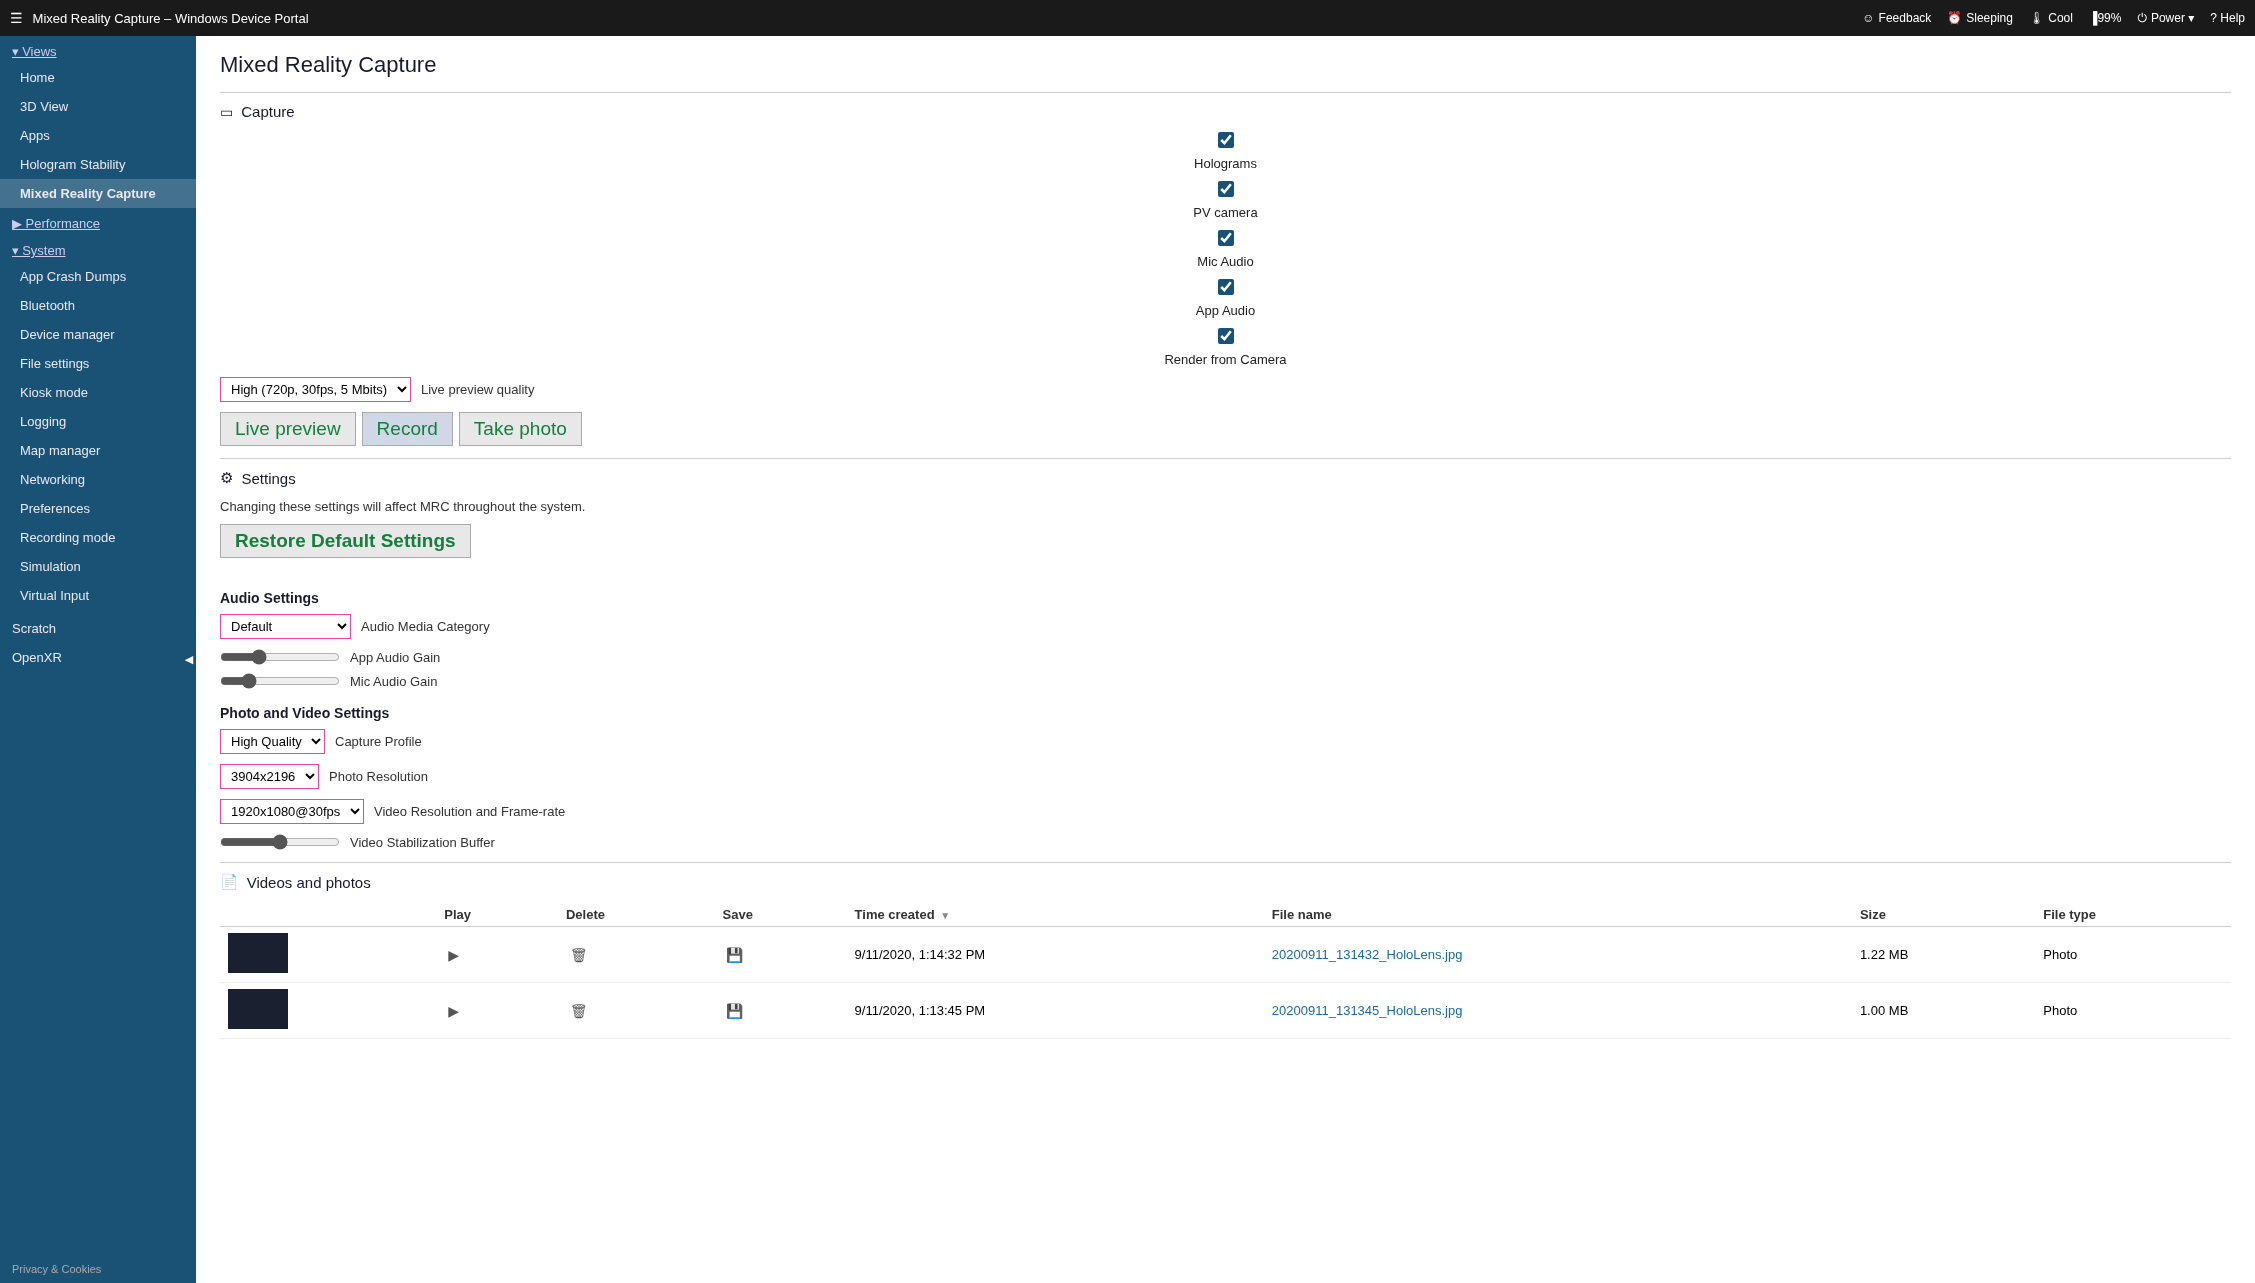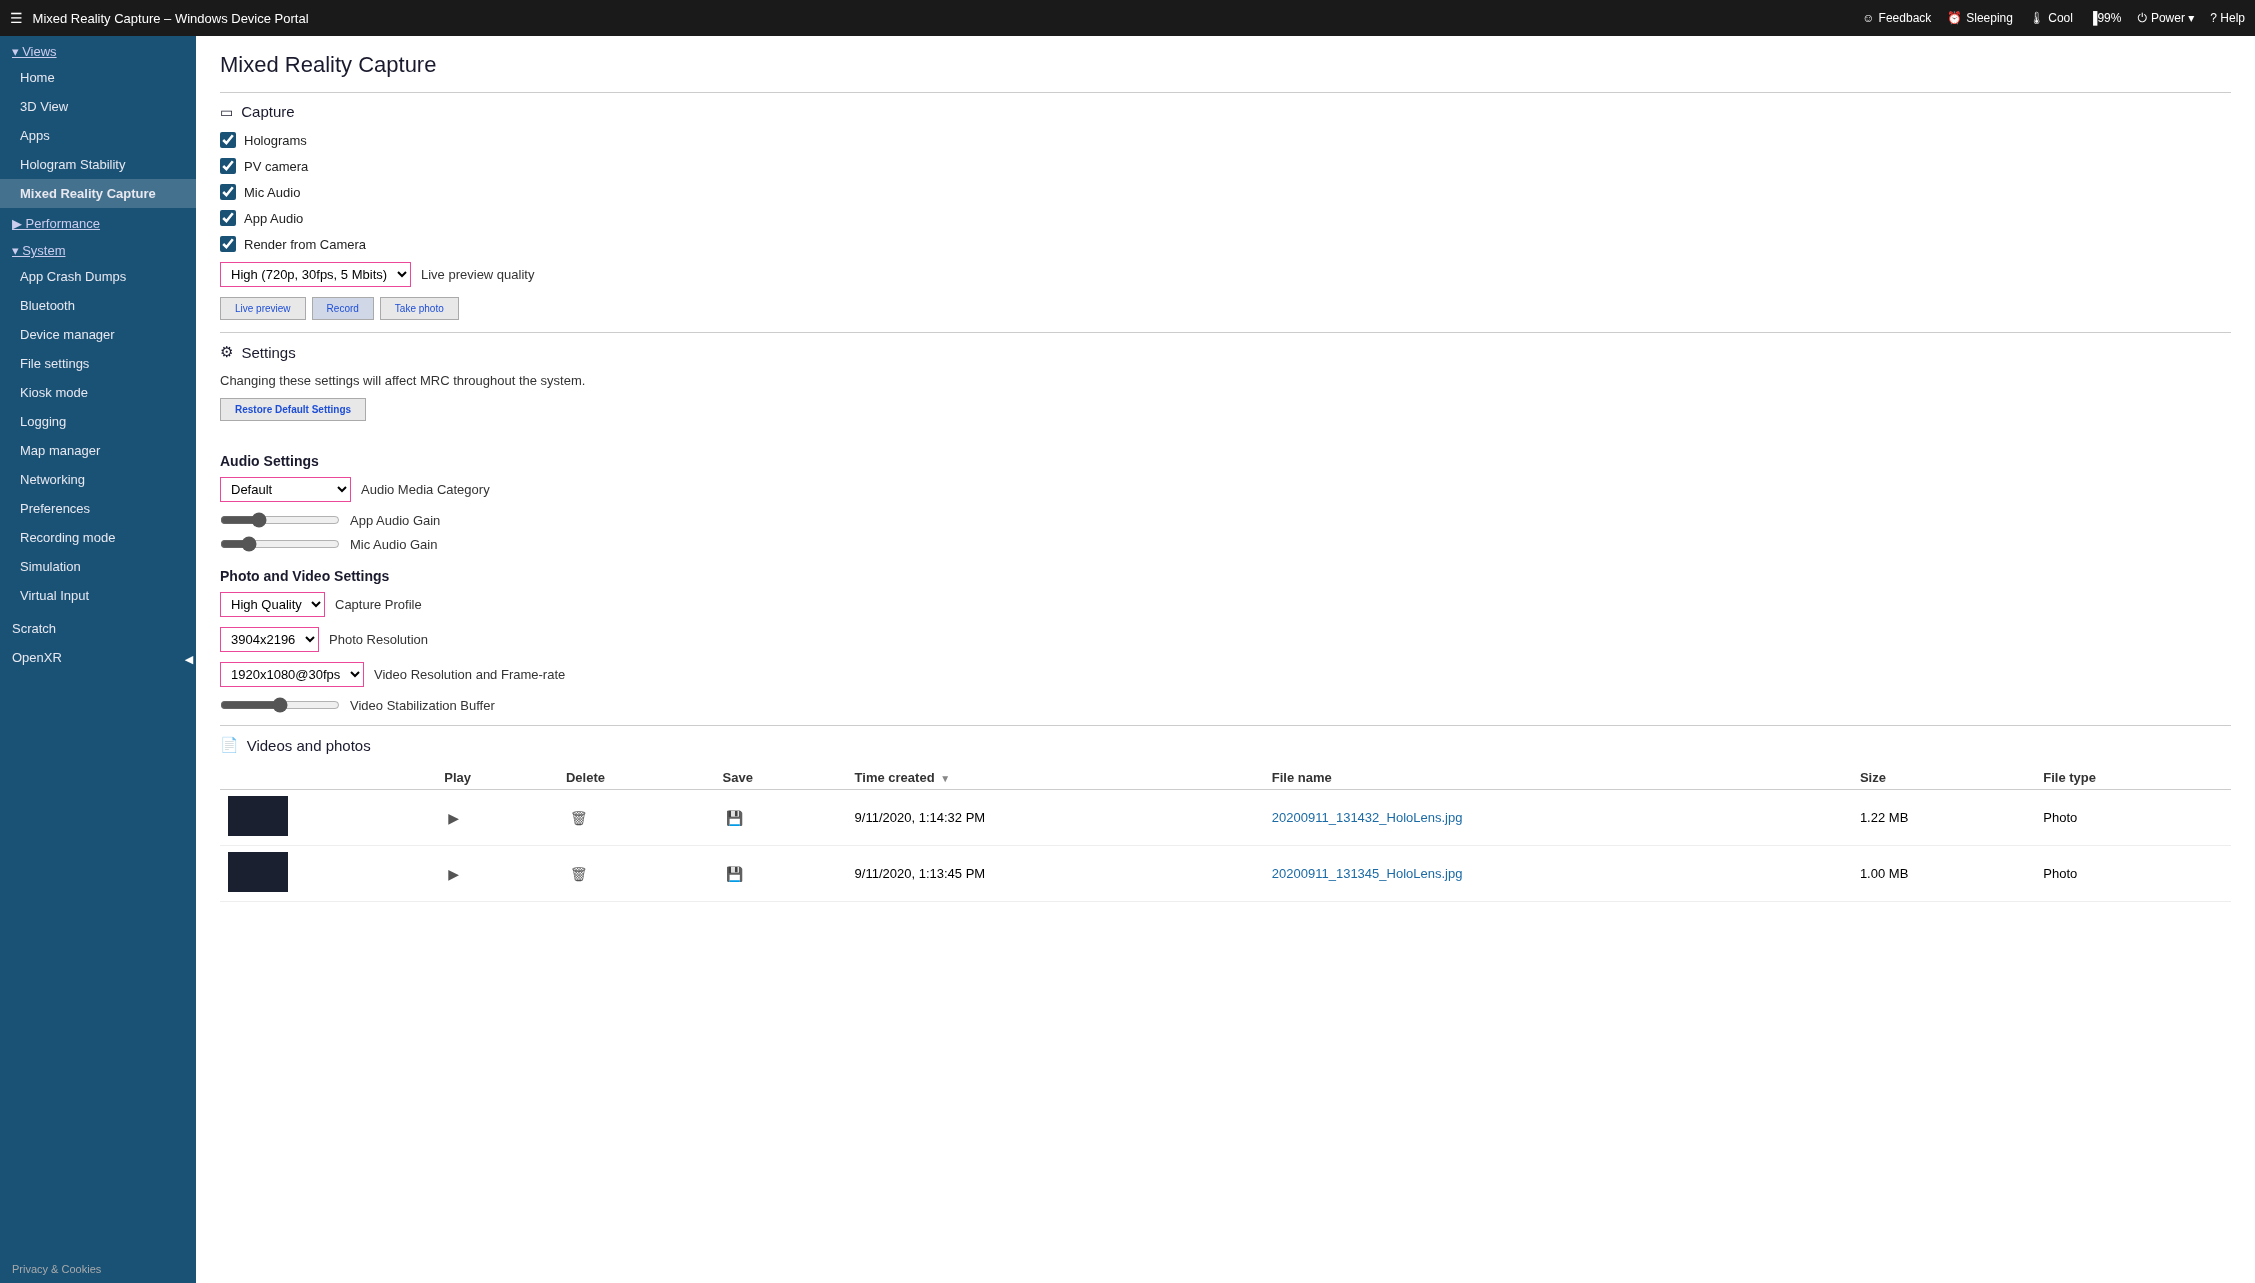--- a/index.html
+++ b/index.html
@@ -86,20 +86,21 @@
       margin-bottom: 12px;
       margin-top: 12px;
     }
 
     
     .checkbox-row {
       display: flex;
       align-items: center;
       gap: 8px;
       margin-bottom: 10px;
+      flex-direction: column;
     }
     .checkbox-row input[type="checkbox"] {
       width: 16px; height: 16px; accent-color: #1a5276;
     }
     .checkbox-row label { font-size: 13px; color: #222; }
 
     
     .control-row {
       display: flex;
       align-items: center;
@@ -116,25 +117,25 @@
     .control-row label { font-size: 13px; color: #333; }
 
     
     .button-group {
       display: flex;
       gap: 6px;
       margin-bottom: 10px;
     }
     .btn {
       padding: 5px 14px;
-      font-size: 10px;
+      font-size: 19px;
       background: #e8e8e8;
       border: 1px solid #aaa;
       cursor: pointer;
-      color: #1d4ed8;
+      color: #15803d;
     }
     .btn.active { background: #d0d8e8; }
 
     
     .settings-note {
       font-size: 13px;
       color: #333;
       margin-bottom: 10px;
     }
 

